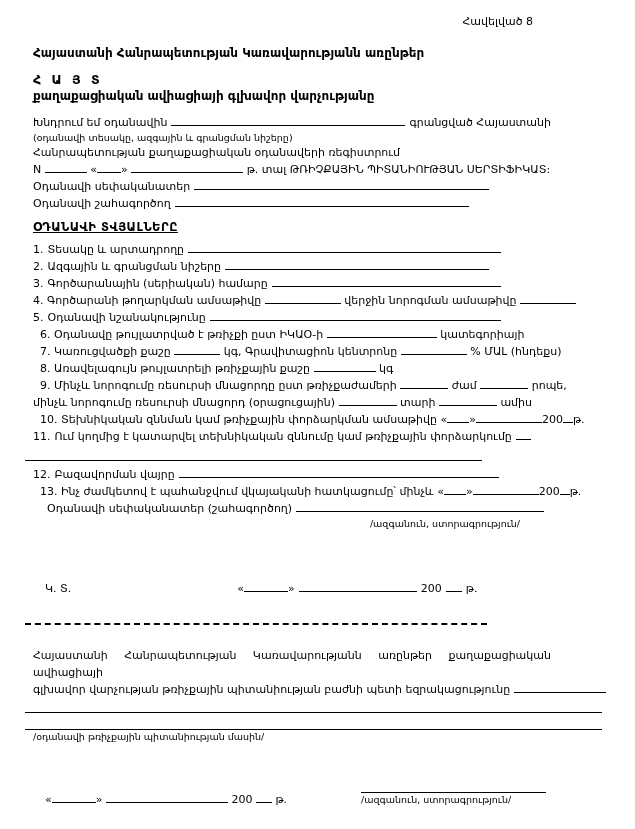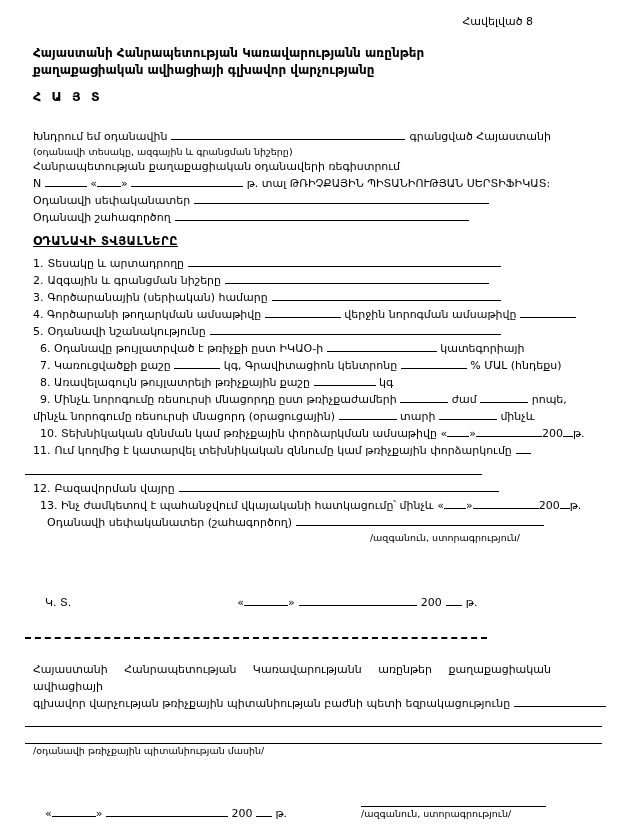--- a/index.html
+++ b/index.html
@@ -26,25 +26,25 @@
   .sigcap{padding-left:300px;width:240px;box-sizing:content-box;text-align:center;}
 </style>
 </head>
 <body>
 
 <div class="page">
 
   <div class="row right appendix">Հավելված 8</div>
 
   <div class="row center bold title" style="margin-top:16px;">Հայաստանի Հանրապետության Կառավարությանն առընթեր</div>
+  <div class="row center bold haytitle">Հ Ա Յ Տ</div>
+
   <div class="row center bold title">քաղաքացիական ավիացիայի գլխավոր վարչությանը</div>
 
-  <div class="row center bold haytitle">Հ Ա Յ Տ</div>
-
-  <div class="row flex" style="margin-top:23px;">
+  <div class="row flex" style="margin-top:9px;">
     <span>Խնդրում եմ օդանավին</span>
     <span class="bl grow" style="max-width:268px;"></span>
     <span>գրանցված Հայաստանի</span>
   </div>
   <div class="row center caption" style="padding-right:60px;">(օդանավի տեսակը, ազգային և գրանցման նիշերը)</div>
   <div class="row">Հանրապետության քաղաքացիական օդանավերի ռեգիստրում</div>
 
   <div class="row">
     <span>N</span>
     <span class="bl" style="width:42px;"></span>
@@ -127,21 +127,21 @@
       <span class="bl" style="width:48px;"></span>
       <span>ժամ</span>
       <span class="bl" style="width:48px;"></span>
       <span>րոպե,</span>
     </div>
     <div class="row">
       <span>մինչև նորոգումը ռեսուրսի մնացորդ (օրացուցային)</span>
       <span class="bl" style="width:58px;"></span>
       <span>տարի</span>
       <span class="bl" style="width:58px;"></span>
-      <span>մինչև</span>
+      <span>ամիս</span>
     </div>
 
     <div class="row ind">
       <span>10.</span>
       <span>Տեխնիկական զննման կամ թռիչքային փորձարկման ամսաթիվը</span>
       <span class="tight"><span>«</span><span class="bl" style="width:22px;"></span><span>»</span><span class="bl" style="width:66px;"></span><span>200</span><span class="bl" style="width:10px;"></span><span>թ.</span></span>
     </div>
 
     <div class="row flex" style="padding-right:20px;">
       <span>11.</span>

